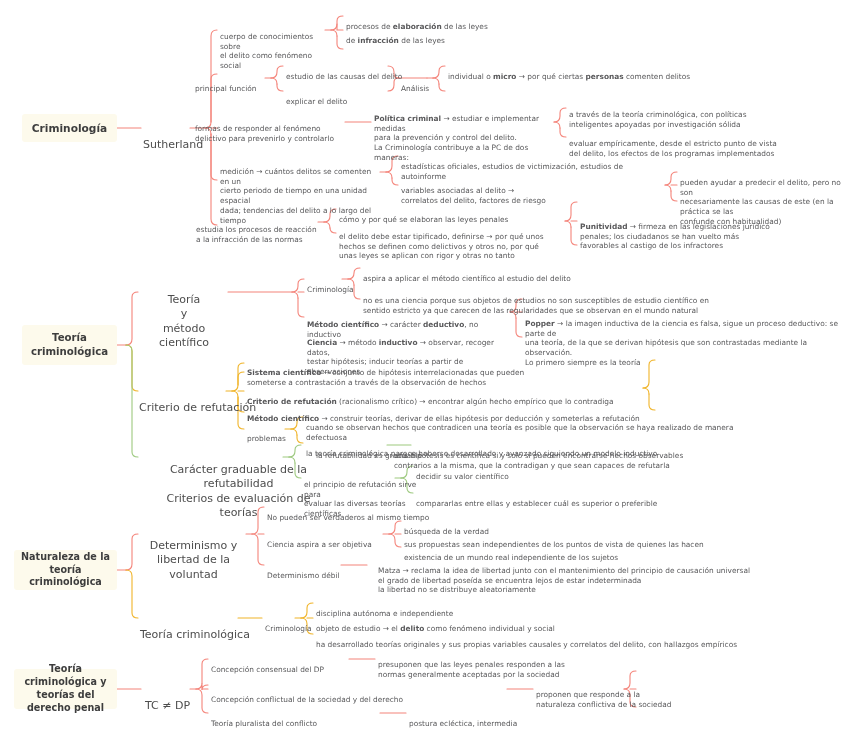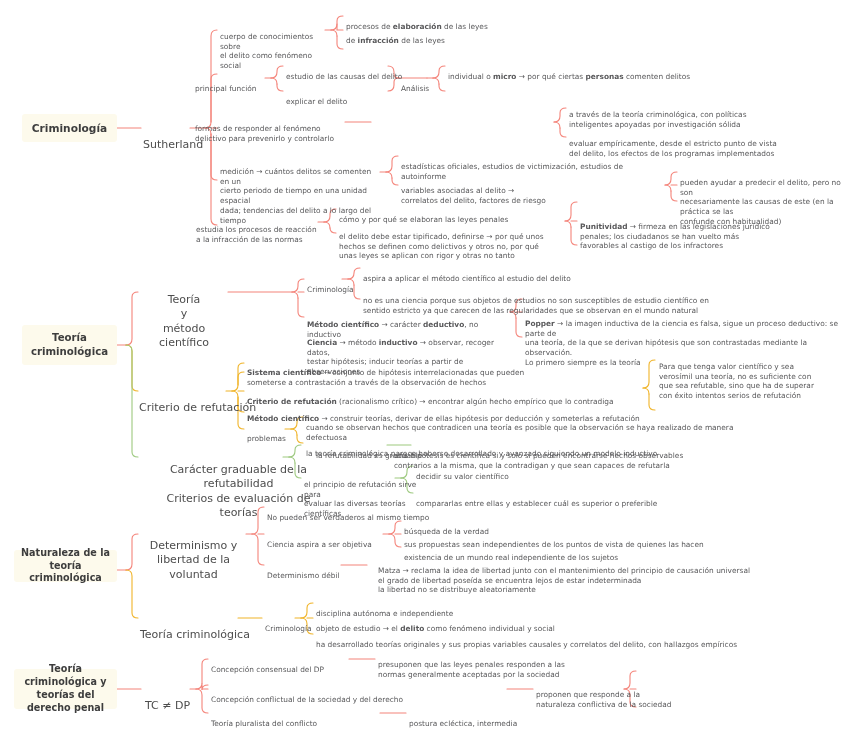--- a/index.html
+++ b/index.html
@@ -205,21 +205,21 @@
 
 <div class="root r1" style="left:22px;top:114px;width:95px;height:28px;">
   <span>Criminología</span>
 </div>
 
 <div class="root r2" style="left:22px;top:325px;width:95px;height:40px;">
   <span>Teoría
 criminológica</span>
 </div>
 
-<div class="root r3" style="left:14px;top:550px;width:103px;height:32px;">
+<div class="root r3" style="left:14px;top:550px;width:103px;height:40px;">
   <span>Naturaleza de la
 teoría criminológica</span>
 </div>
 
 <div class="root r4" style="left:14px;top:669px;width:103px;height:40px;">
   <span>Teoría criminológica y
 teorías del derecho penal</span>
 </div>
 
 <div class="node lvl2" style="left:143px;top:123px;">
@@ -249,20 +249,23 @@
 <div class="node" style="left:401px;top:74px;">
   <span>Análisis</span>
 </div>
 <div class="node" style="left:448px;top:62px;width:396px;">
   <span>individual o <b>micro</b> → por qué ciertas <b>personas</b> comenten delitos</span>
 </div>
 
 <div class="node" style="left:195px;top:114px;width:150px;">
   <span>formas de responder al fenómeno
 delictivo para prevenirlo y controlarlo</span>
+</div>
+<div class="node" style="left:374px;top:104px;width:180px;">
+  <span><b>Política criminal</b> → estudiar e implementar medidas<br>para la prevención y control del delito.<br>La Criminología contribuye a la PC de dos maneras:</span>
 </div>
 <div class="node" style="left:569px;top:100px;width:275px;">
   <span>a través de la teoría criminológica, con políticas<br>inteligentes apoyadas por investigación sólida</span>
 </div>
 <div class="node" style="left:569px;top:129px;width:278px;">
   <span>evaluar empíricamente, desde el estricto punto de vista<br>del delito, los efectos de los programas implementados</span>
 </div>
 
 <div class="node" style="left:220px;top:157px;width:162px;">
   <span>medición → cuántos delitos se comenten en un
@@ -331,23 +334,20 @@
 </div>
 <div class="node" style="left:247px;top:424px;">
   <span>problemas</span>
 </div>
 <div class="node" style="left:306px;top:413px;width:460px;">
   <span>cuando se observan hechos que contradicen una teoría es posible que la observación se haya realizado de manera defectuosa</span>
 </div>
 <div class="node" style="left:306px;top:439px;width:460px;">
   <span>la teoría criminológica parece haberse desarrollado y avanzado siguiendo un modelo inductivo</span>
 </div>
-<div class="node" style="left:659px;top:352px;width:190px;">
-  <span>Para que tenga valor científico y sea<br>verosímil una teoría, no es suficiente con<br>que sea refutable, sino que ha de superar<br>con éxito intentos serios de refutación</span>
-</div>
 
 <div class="node lvl2 ctr" style="left:116px;top:448px;width:167px;margin-left:39px;">
   <span>Carácter graduable de la refutabilidad
 Criterios de evaluación de teorías</span>
 </div>
 <div class="node" style="left:316px;top:441px;">
   <span>la refutabilidad es graduable</span>
 </div>
 <div class="node" style="left:394px;top:441px;width:420px;">
   <span>una hipótesis es científica si y solo si pueden encontrarse hechos observables<br>contrarios a la misma, que la contradigan y que sean capaces de refutarla</span>

